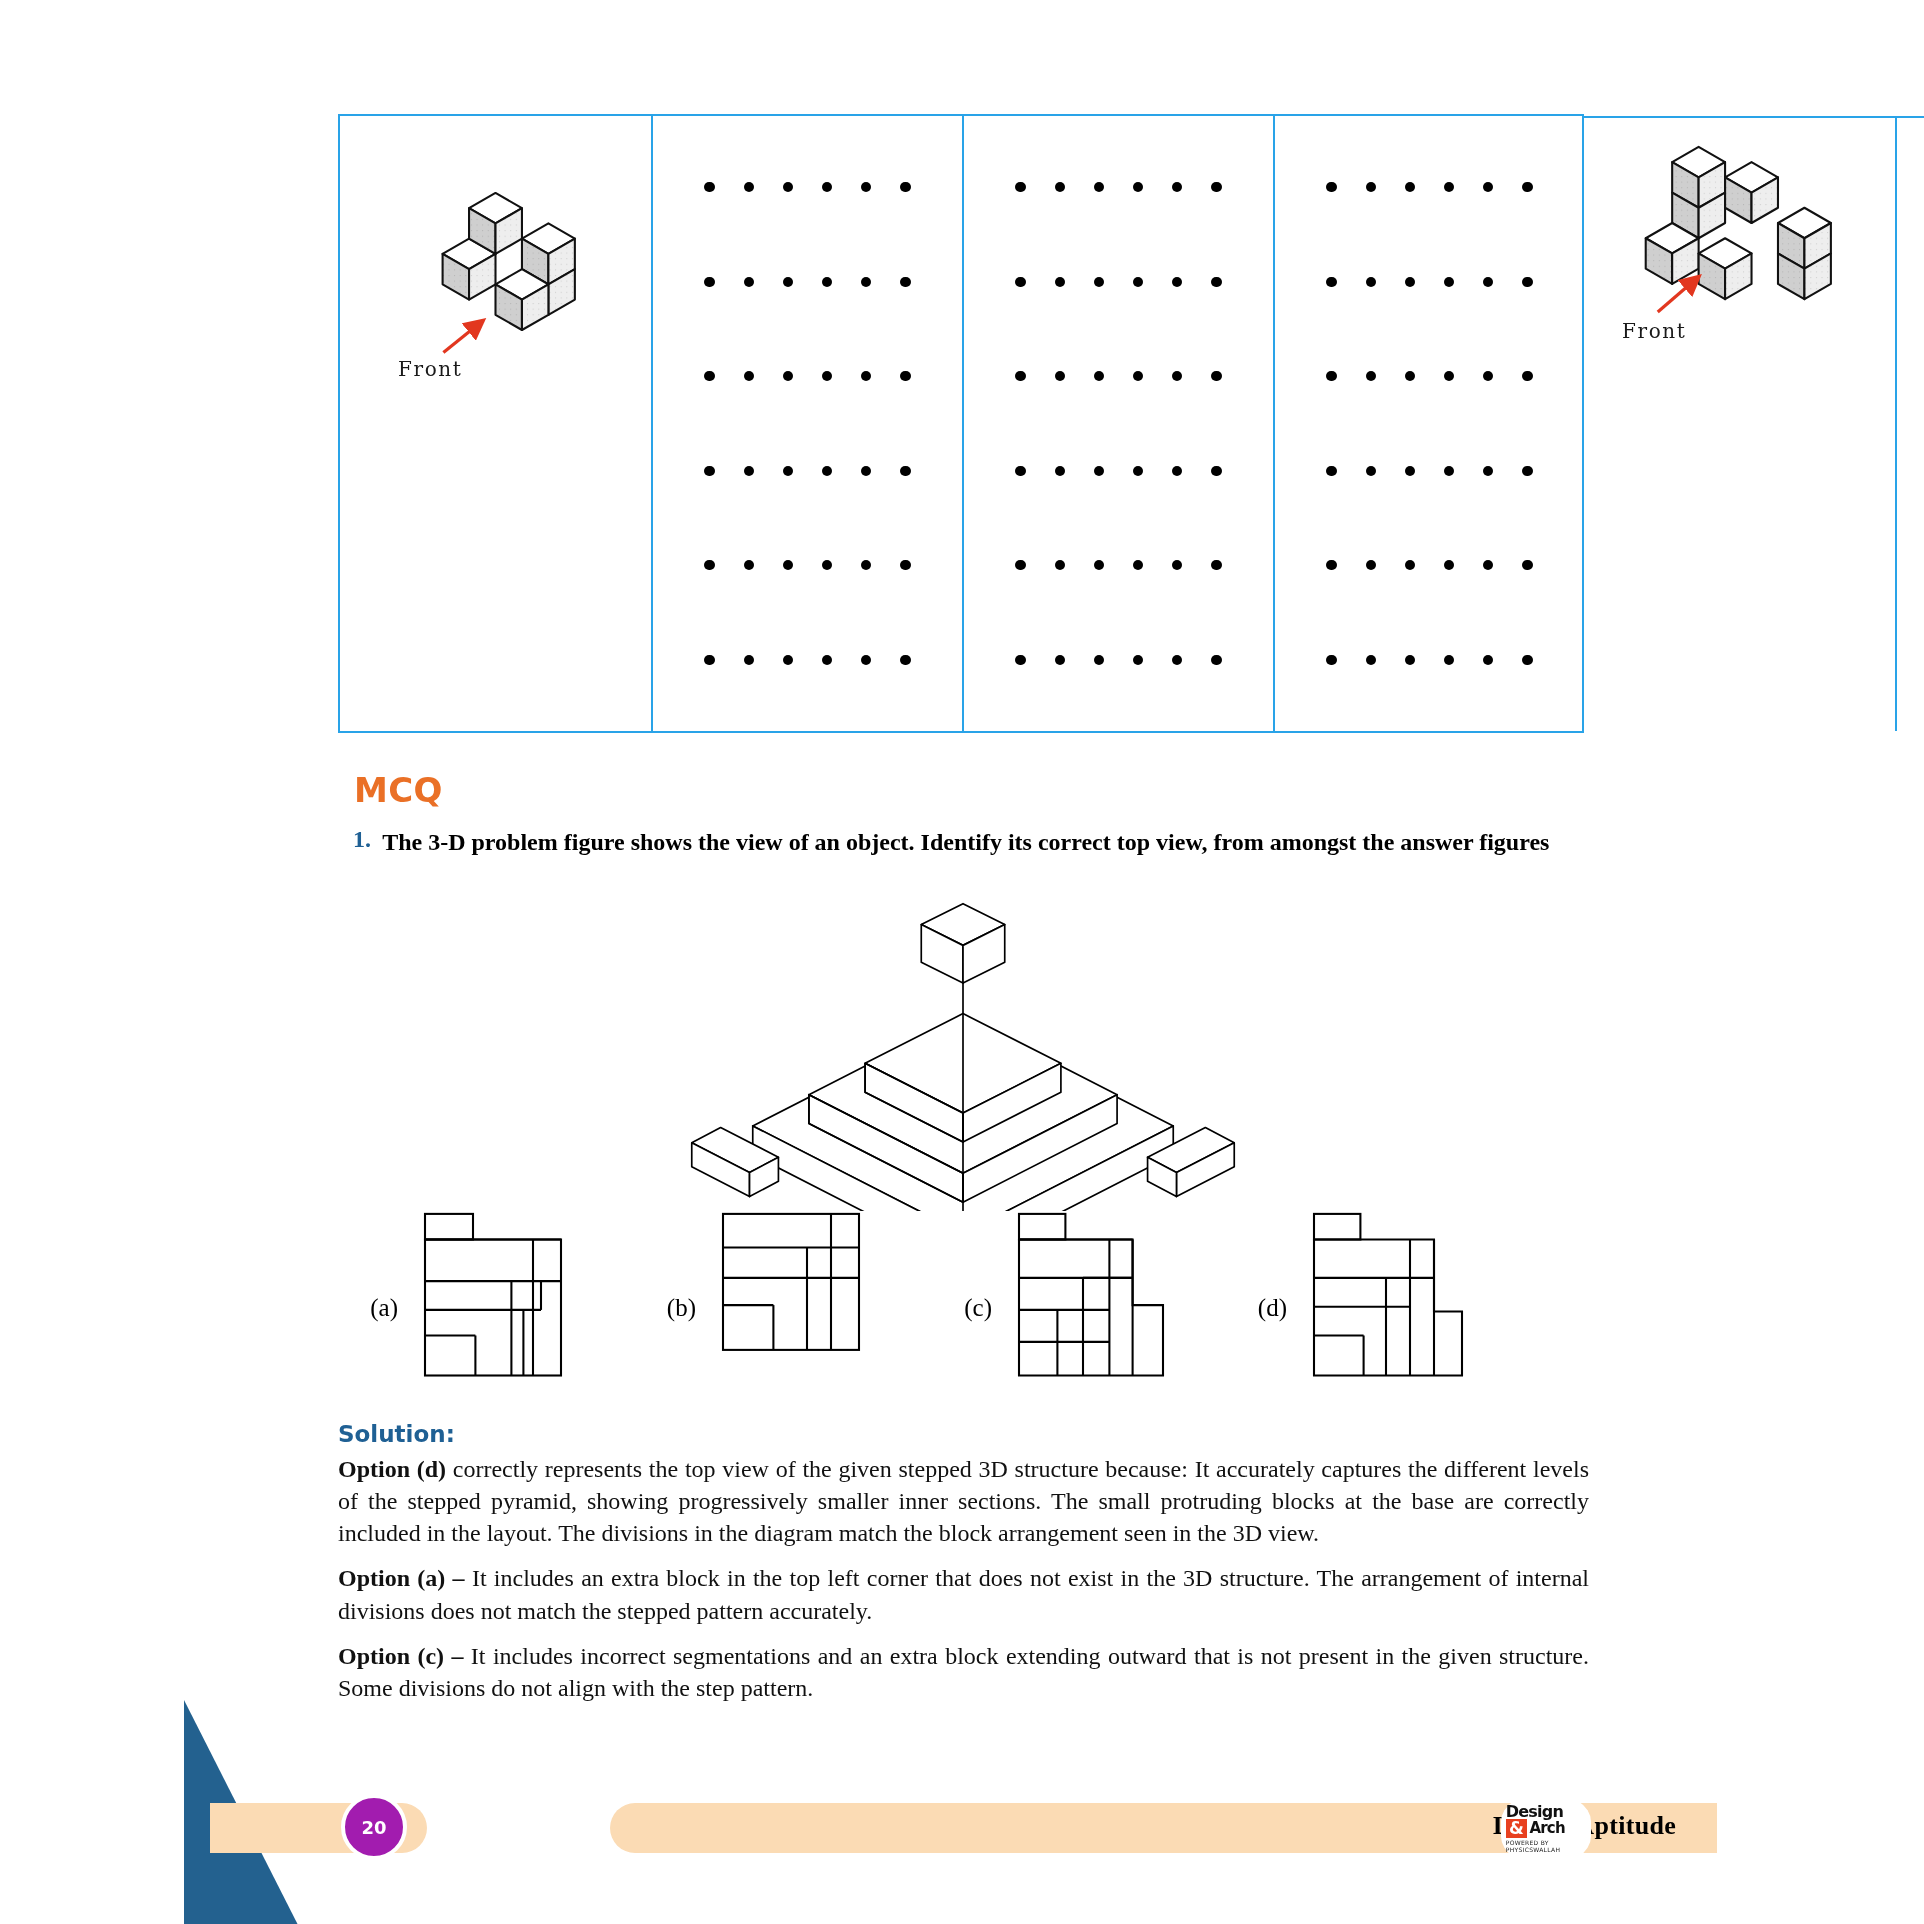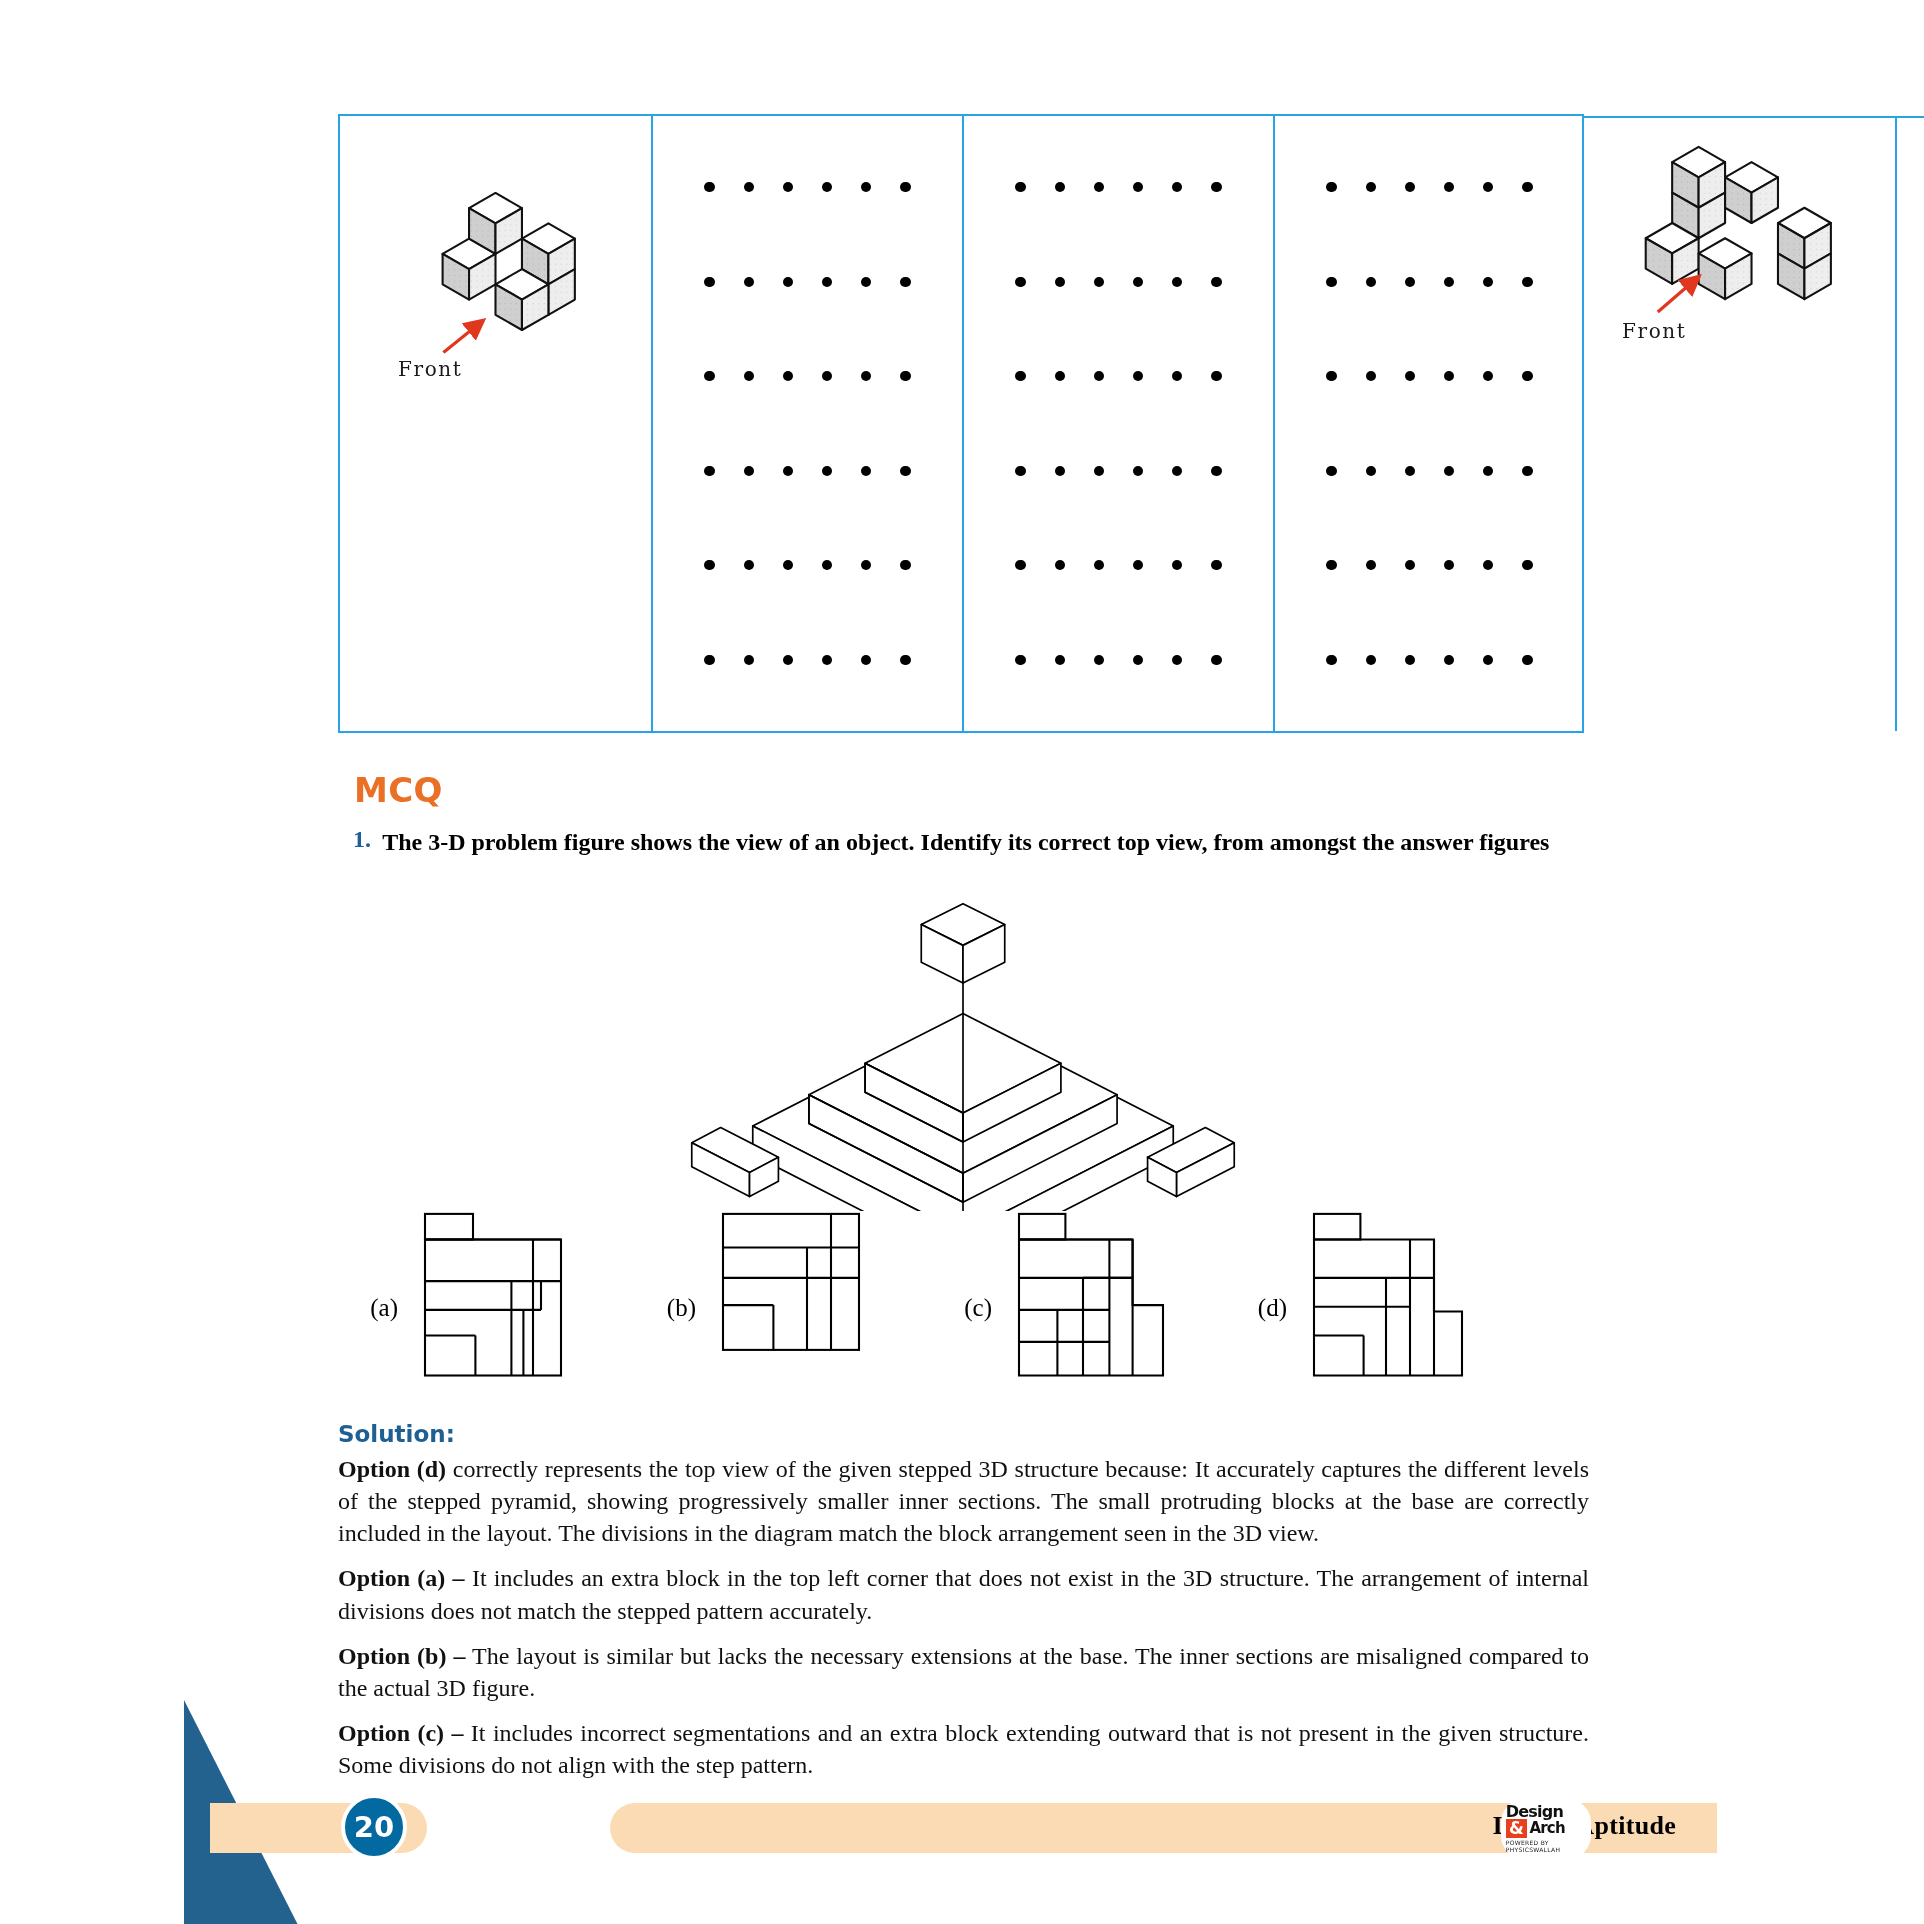--- a/index.html
+++ b/index.html
@@ -177,30 +177,30 @@
     background: #fbdbb4;
     border-radius: 0 27px 27px 0;
   }
   .page-circle {
     position: absolute;
     left: 341px;
     top: 1794px;
     width: 66px;
     height: 66px;
     border-radius: 50%;
-    background: #0369a1;
+    background: #a21caf;
     border: 4px solid #ffffff;
     box-sizing: border-box;
     display: flex;
     align-items: center;
     justify-content: center;
     color: #ffffff;
     font-family: "DejaVu Sans", sans-serif;
     font-weight: bold;
-    font-size: 29px;
+    font-size: 18px;
   }
   .footer-pill-right {
     position: absolute;
     left: 610px;
     top: 1803px;
     width: 1107px;
     height: 50px;
     background: #fbdbb4;
     border-radius: 35px 0 0 35px;
   }
@@ -766,23 +766,20 @@
 <div class="solution-head">Solution:</div>
 
 <div class="sol-body">
   <p>
     <b>Option (d)</b><span> correctly represents the top view of the given stepped 3D structure because: It accurately captures the different levels of the stepped pyramid, showing progressively smaller inner sections. The small protruding blocks at the base are correctly included in the layout. The divisions in the diagram match the block arrangement seen in the 3D view.</span>
   </p>
   <p>
     <b>Option (a) –</b><span> It includes an extra block in the top left corner that does not exist in the 3D structure. The arrangement of internal divisions does not match the stepped pattern accurately.</span>
   </p>
   <p>
-    <b>Option (b) –</b><span> The layout is similar but lacks the necessary extensions at the base. The inner sections are misaligned compared to the actual 3D figure.</span>
-  </p>
-  <p>
     <b>Option (c) –</b><span> It includes incorrect segmentations and an extra block extending outward that is not present in the given structure. Some divisions do not align with the step pattern.</span>
   </p>
 </div>
 
 <div class="footer-triangle"></div>
 <div class="footer-pill-left"></div>
 <div class="page-circle">20</div>
 <div class="footer-pill-right"></div>
 <div class="footer-brand">Design Aptitude</div>
 <div class="logo-box">

